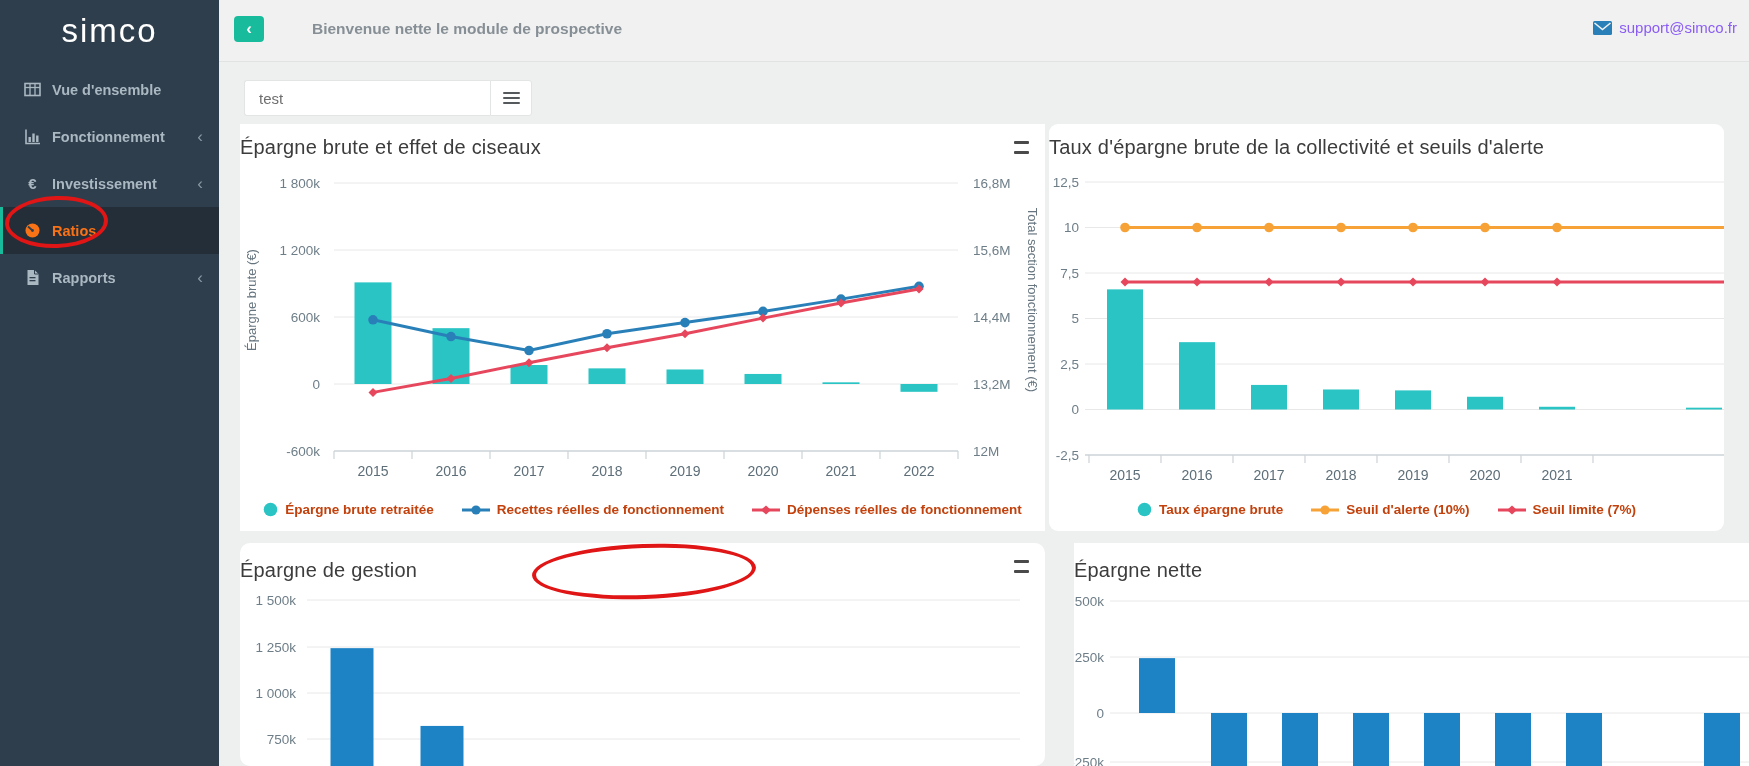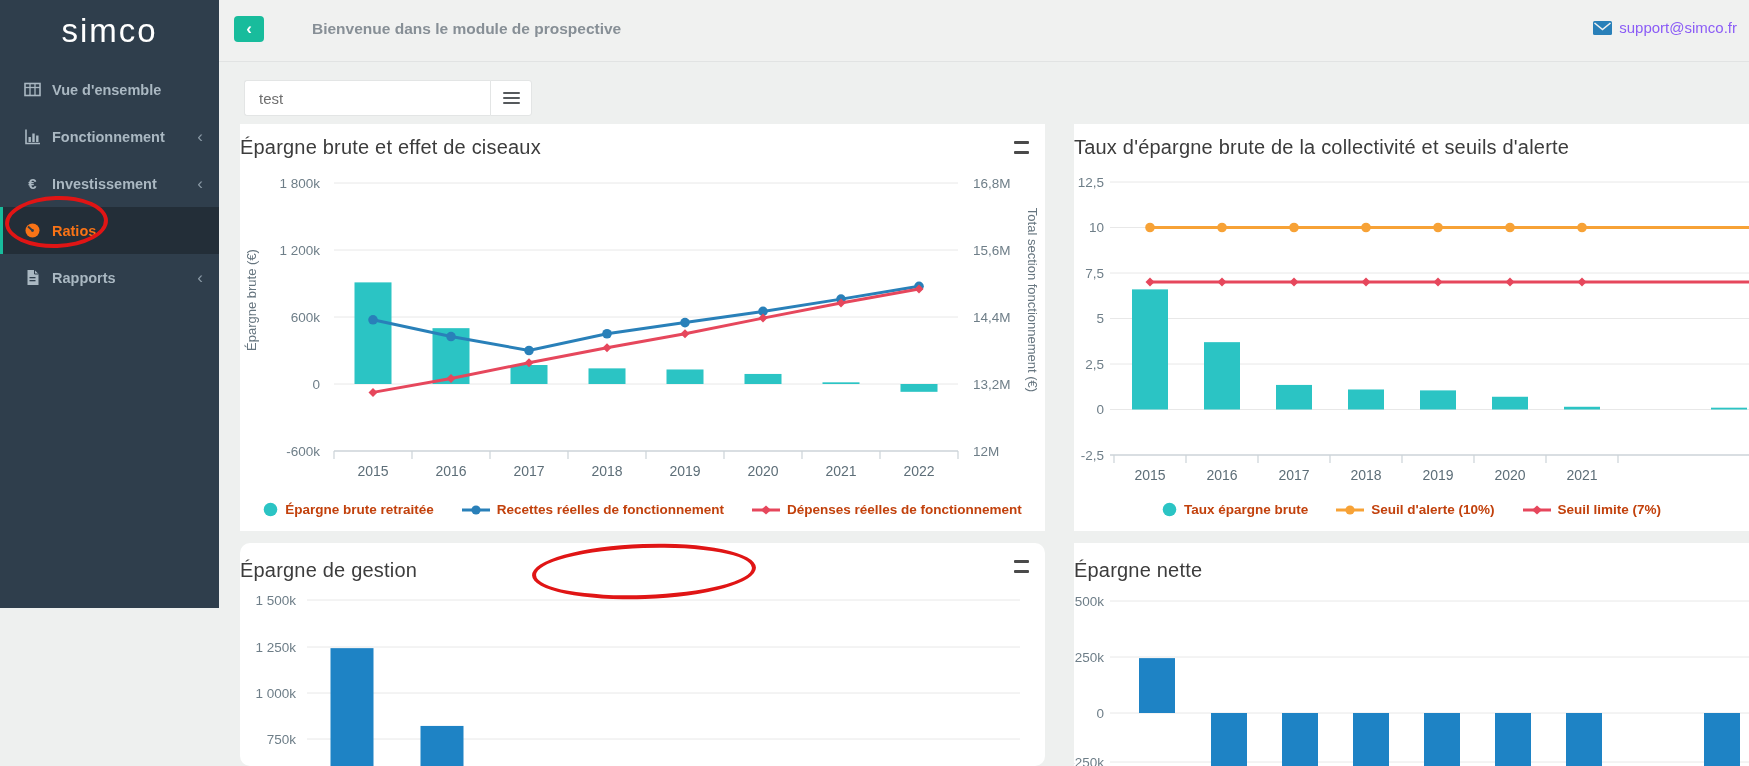--- a/index.html
+++ b/index.html
@@ -1,19 +1,19 @@
 <!DOCTYPE html>
 <html><head>
 <meta charset="utf-8">
 <style>
   * { margin:0; padding:0; box-sizing:border-box; }
   html,body { width:1749px; height:766px; overflow:hidden; font-family:"Liberation Sans", sans-serif; background:#eef0ef; }
 
   
-  .sidebar { position:absolute; left:0; top:0; width:219px; height:608px; background:#2f3e4c; z-index:5; }
+  .sidebar { position:absolute; left:0; top:0; width:219px; height:766px; background:#2f3e4c; z-index:5; }
   .logo { color:#ffffff; font-size:33px; font-weight:300; letter-spacing:2px; text-align:center; padding:12px 0 16px 0; }
   .nav-item { position:relative; height:47px; display:flex; align-items:center; padding-left:24px; color:#aab8c2; font-size:14.5px; font-weight:700; cursor:pointer; }
   .nav-item .nav-ico { width:17px; height:17px; margin-right:11px; flex:0 0 17px; display:inline-flex; }
   .nav-item .chev { position:absolute; right:16px; font-size:17px; color:#8a99a5; font-weight:400; }
   .nav-item.active { background:#232e38; color:#f97316; box-shadow:inset 3px 0 0 #18bc9c; }
 
   
   .topbar { position:absolute; left:219px; top:0; width:1530px; height:62px; background:#f0f1f0; border-bottom:1px solid #e1e3e3; z-index:4; }
   .back-btn { position:absolute; left:15px; top:16px; width:30px; height:26px; background:#18bc9c; border:none; border-radius:4px; color:#fff; font-size:17px; font-weight:700; line-height:22px; cursor:pointer; }
   .page-title { position:absolute; left:93px; top:20px; font-size:15.5px; font-weight:700; color:#878f96; }
@@ -23,21 +23,21 @@
   .content { position:absolute; left:219px; top:62px; width:1530px; height:704px; background:#eef0ef; }
   .scenario { position:absolute; left:25px; top:18px; display:flex; }
   .scenario input { width:246px; height:36px; border:1px solid #e3e5e5; border-right:none; border-radius:3px 0 0 3px; padding:0 14px; font-size:15px; color:#6f6f6f; outline:none; background:#fff; font-family:"Liberation Sans", sans-serif; }
   .menu-btn { width:42px; height:36px; background:#fff; border:1px solid #e3e5e5; border-radius:0 3px 3px 0; cursor:pointer; display:flex; align-items:center; justify-content:center; }
   .hamb { position:relative; width:17px; height:2.6px; background:#55595c; border-radius:1px; }
   .hamb:before, .hamb:after { content:""; position:absolute; left:0; width:17px; height:2.6px; background:#55595c; border-radius:1px; }
   .hamb:before { top:-5px; } .hamb:after { top:5px; }
 
   .panel { position:absolute; background:#ffffff; overflow:hidden; }
   #panel-0 { left:21px;  top:62px;  width:805px; height:407px; }
-  #panel-1 { left:855px; top:62px;  width:675px; height:407px; }
+  #panel-1 { left:830px; top:62px;  width:675px; height:407px;border-radius:9px; }
   #panel-2 { left:21px;  top:481px; width:805px; height:223px;border-radius:10px; }
   #panel-3 { left:855px; top:481px; width:675px; height:223px; }
   .panel-title { position:absolute; top:12px; width:100%; text-align:left; font-size:20px; color:#3c3c3c; font-weight:400; letter-spacing:0.2px; }
   #panel-2 .panel-title, #panel-3 .panel-title { top:16px; }
   .chart-menu { position:absolute; right:18px; top:10px; width:26px; height:24px; background:none; border:none; cursor:pointer; }
   .chart-menu .hamb, .chart-menu .hamb:before, .chart-menu .hamb:after { width:15px; height:3px; background:#4a4a4a; }
   .chart svg { display:block; }
   .legend { position:absolute; left:0; bottom:14px; width:100%; display:flex; justify-content:center; gap:28px; font-size:13.5px; font-weight:700; color:#c2410c; }
   .legend-item { display:flex; align-items:center; gap:7px; cursor:pointer; }
 
@@ -109,21 +109,21 @@
         </span>
         <span>Rapports</span>
         <span class="chev">‹</span>
       </div>
     </nav>
 </aside>
 <div class="annot annot-ratios"></div>
 
 <header class="topbar">
   <button class="back-btn">‹</button>
-  <div class="page-title">Bienvenue dans le module de prospective</div>
+  <div class="page-title">Bienvenue nette le module de prospective</div>
   <div class="support">
     <span style="display:inline-flex;">
       <svg width="19" height="14" viewBox="0 0 19 14">
           <rect x="0" y="0" width="19" height="14" rx="1.5" fill="#2980b9"></rect>
           <polyline points="1.5,2 9.5,8.5 17.5,2" fill="none" stroke="#f0f1f0" stroke-width="1.6"></polyline>
         </svg>
     </span>
     <span>support@simco.fr</span>
   </div>
 </header>

